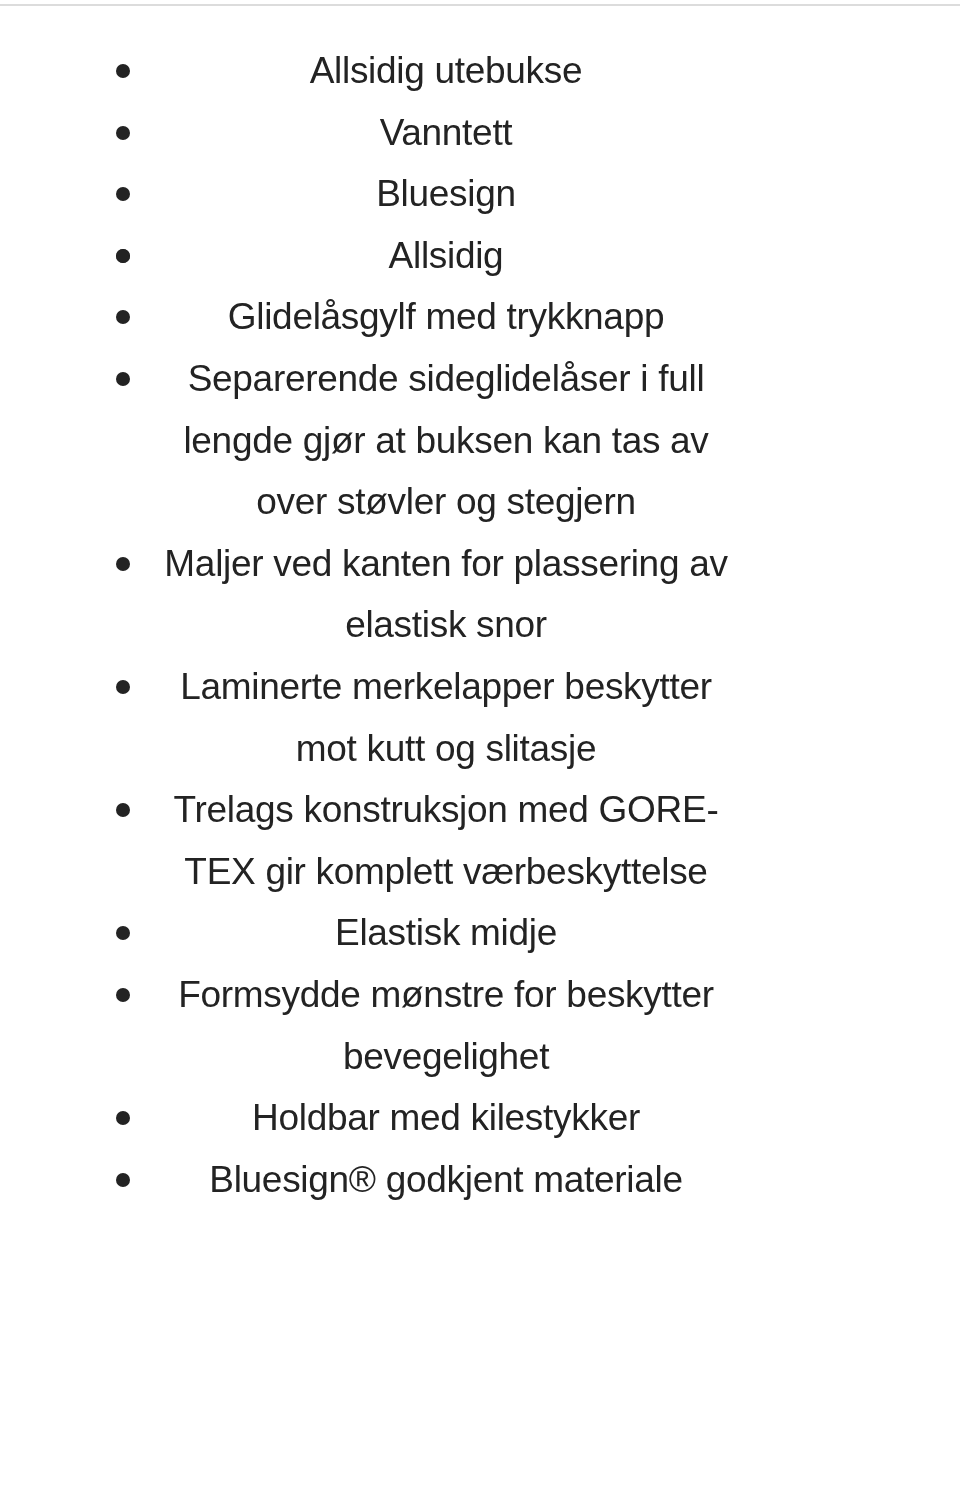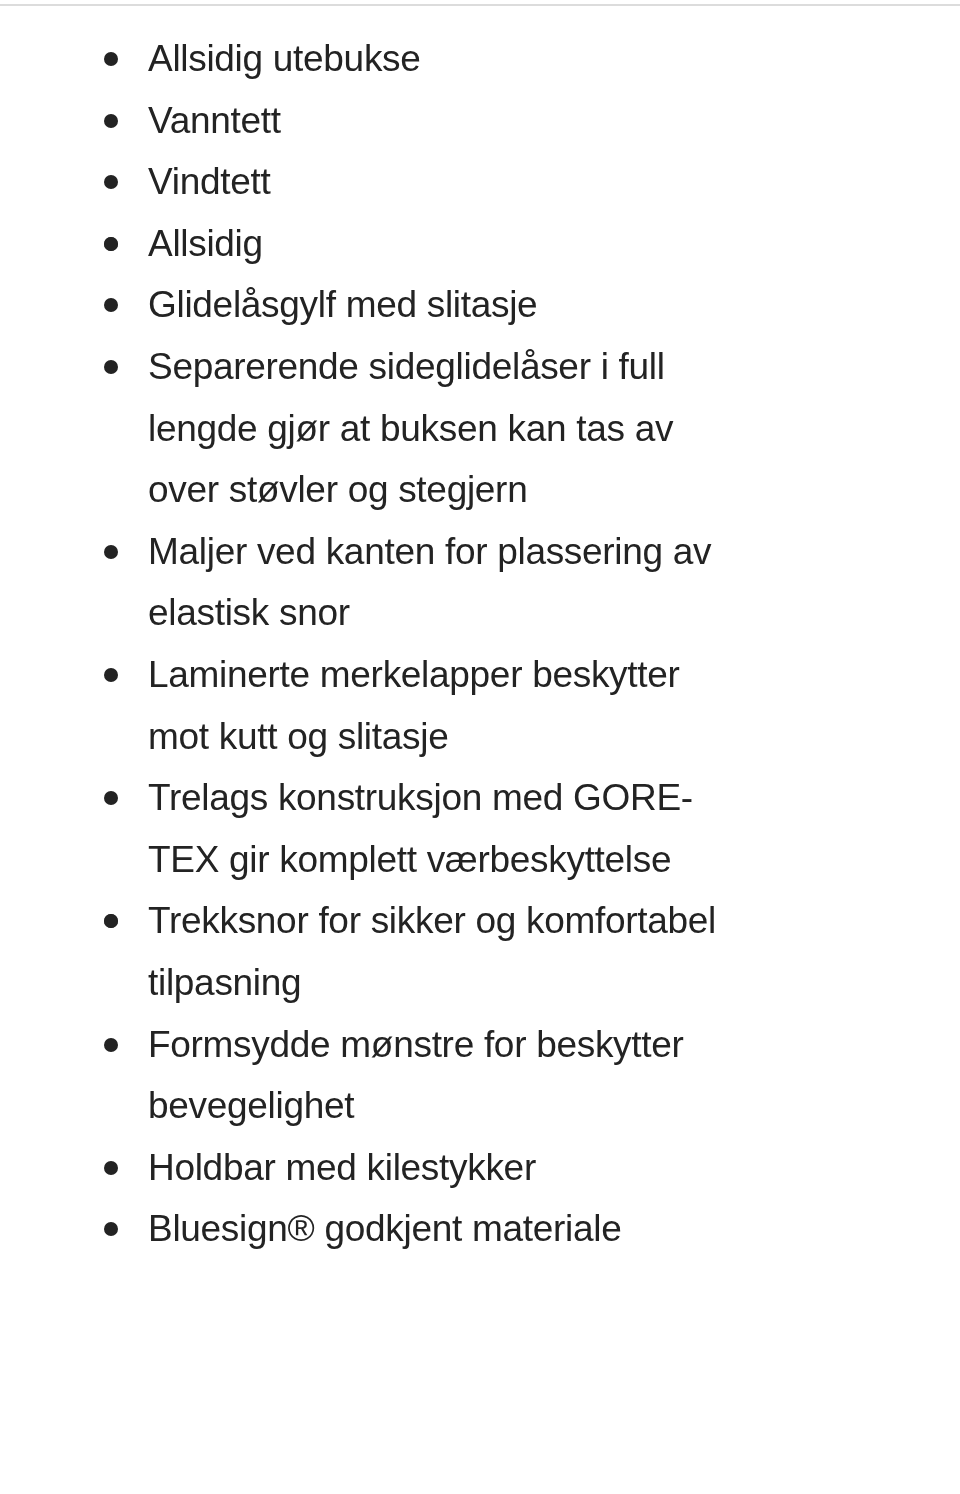--- a/index.html
+++ b/index.html
@@ -1,38 +1,37 @@
 <!DOCTYPE html>
 <html><head>
 <meta charset="utf-8">
 <style>
   html, body { margin:0; padding:0; background:#ffffff; }
   body { width:960px; height:1494px; overflow:hidden; position:relative;
          font-family:"Liberation Sans", sans-serif; color:#232323; }
   .topline { position:absolute; left:0; top:4px; width:960px; height:2px; background:#dcdcdc; }
-  ul.features { list-style:none; margin:4px; padding:0; position:absolute; left:0; top:24px; width:786px; }
+  ul.features { list-style:none; margin:16px; padding:0; position:absolute; left:0; top:24px; width:786px;text-align:center; }
   ul.features li { position:relative; padding-left:144px; padding-right:70px;
                    font-size:37px; line-height:61.6px; letter-spacing:-0.3px; }
   ul.features li .bullet { position:absolute; left:100px; top:24px; width:14px; height:14px;
                            border-radius:50%; background:#232323; }
 </style>
 </head>
 <body>
 
 <div class="topline"></div>
 
 <ul class="features">
   <li><span class="bullet"></span><span>Allsidig utebukse</span></li>
   <li><span class="bullet"></span><span>Vanntett</span></li>
-  <li><span class="bullet"></span><span>Vindtett</span></li>
+  <li><span class="bullet"></span><span>Bluesign</span></li>
   <li><span class="bullet"></span></li>
   <li><span class="bullet"></span><span>Allsidig</span></li>
-  <li><span class="bullet"></span><span>Glidelåsgylf med slitasje</span></li>
+  <li><span class="bullet"></span><span>Glidelåsgylf med trykknapp</span></li>
   <li><span class="bullet"></span><span>Separerende sideglidelåser i full lengde gjør at buksen kan tas av over støvler og stegjern</span></li>
   <li><span class="bullet"></span><span>Maljer ved kanten for plassering av elastisk snor</span></li>
   <li><span class="bullet"></span><span>Laminerte merkelapper beskytter mot kutt og slitasje</span></li>
   <li><span class="bullet"></span><span>Trelags konstruksjon med GORE-TEX gir komplett værbeskyttelse</span></li>
-  <li><span class="bullet"></span></li>
-  <li><span class="bullet"></span><span>Trekksnor for sikker og komfortabel tilpasning</span></li>
+  <li><span class="bullet"></span><span>Elastisk midje</span></li>
   <li><span class="bullet"></span><span>Formsydde mønstre for beskytter bevegelighet</span></li>
   <li><span class="bullet"></span><span>Holdbar med kilestykker</span></li>
   <li><span class="bullet"></span><span>Bluesign® godkjent materiale</span></li>
 </ul>
 
 </body></html>

